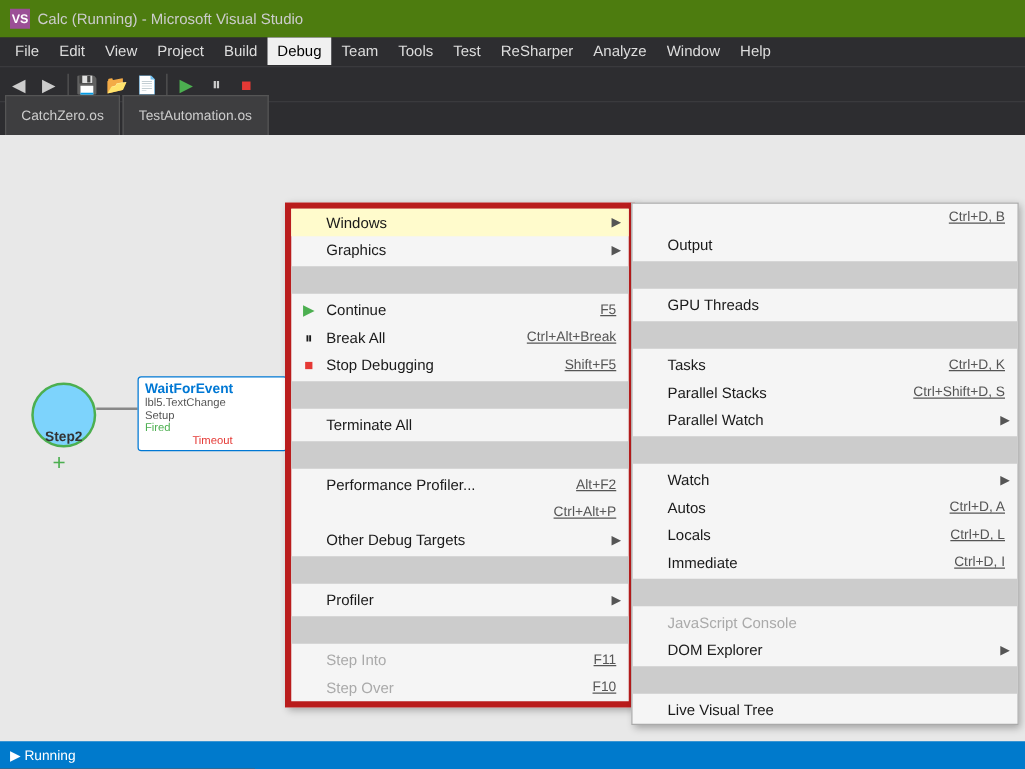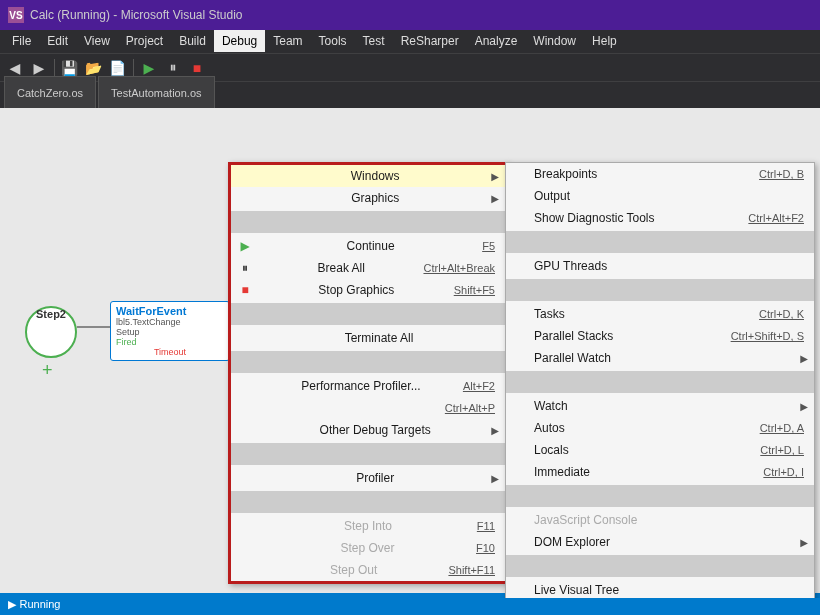--- a/index.html
+++ b/index.html
@@ -8,21 +8,21 @@
       height: 615px;
       font-family: 'Segoe UI', Tahoma, sans-serif;
       font-size: 12px;
       background: #2d2d30;
       overflow: hidden;
       position: relative;
     }
 
     
     .title-bar {
-      background: #4c1d95;
+      background: #4d7c0f;
       height: 30px;
       display: flex;
       align-items: center;
       padding: 0 8px;
       gap: 6px;
     }
     .title-bar-icon {
       width: 16px;
       height: 16px;
       background: #9b4f96;
@@ -125,24 +125,24 @@
     }
 
     
     .step2-circle {
       position: absolute;
       left: 25px;
       top: 198px;
       width: 52px;
       height: 52px;
       border-radius: 50%;
-      background: #ffffff;
+      background: #7dd3fc;
       border: 2px solid #4CAF50;
       display: flex;
-      align-items: flex-start;
+      align-items: flex-end;
       justify-content: center;
       font-size: 11px;
       font-weight: bold;
       color: #333;
       z-index: 5;
     }
 
     .wait-node {
       position: absolute;
       left: 110px;
@@ -179,24 +179,23 @@
       z-index: 100;
     }
 
     
     .menu-l1 {
       position: absolute;
       top: 0;
       left: 228px;
       width: 280px;
       background: #f5f5f5;
-      border: 3px solid #b91c1c;
+      border: 5px solid #b91c1c;
       box-shadow: 2px 2px 6px rgba(0,0,0,0.3);
       z-index: 101;
-      text-align: center;
     }
 
     
     .menu-l2 {
       position: absolute;
       top: 0;
       left: 505px;
       width: 310px;
       background: #f5f5f5;
       border: 1px solid #aaa;
@@ -351,21 +350,21 @@
       </div>
 
       <div class="menu-row">
         <span class="icon-slot">⏸</span>
         <span class="label">Break All</span>
         <span class="shortcut">Ctrl+Alt+Break</span>
       </div>
 
       <div class="menu-row">
         <span class="icon-slot" style="color:#e53935;">■</span>
-        <span class="label">Stop Graphics</span>
+        <span class="label">Stop Debugging</span>
         <span class="shortcut">Shift+F5</span>
       </div>
       <div class="menu-row separator-row"></div>
 
 
       <div class="menu-row">
         <span class="label">Terminate All</span>
       </div>
       <div class="menu-row separator-row"></div>
 
@@ -393,42 +392,33 @@
       <div class="menu-row disabled">
         <span class="label">Step Into</span>
         <span class="shortcut">F11</span>
       </div>
 
       <div class="menu-row disabled">
         <span class="label">Step Over</span>
         <span class="shortcut">F10</span>
       </div>
 
-      <div class="menu-row disabled">
-        <span class="label">Step Out</span>
-        <span class="shortcut">Shift+F11</span>
-      </div>
 
     </div>
 
     <div class="menu-l2">
 
       <div class="menu-row">
-        <span class="label">Breakpoints</span>
         <span class="shortcut">Ctrl+D, B</span>
       </div>
 
       <div class="menu-row">
         <span class="label">Output</span>
       </div>
 
-      <div class="menu-row">
-        <span class="label">Show Diagnostic Tools</span>
-        <span class="shortcut">Ctrl+Alt+F2</span>
-      </div>
       <div class="menu-row separator-row"></div>
 
       <div class="menu-row">
         <span class="label">GPU Threads</span>
       </div>
       <div class="menu-row separator-row"></div>
 
       <div class="menu-row">
         <span class="label">Tasks</span>
         <span class="shortcut">Ctrl+D, K</span>

